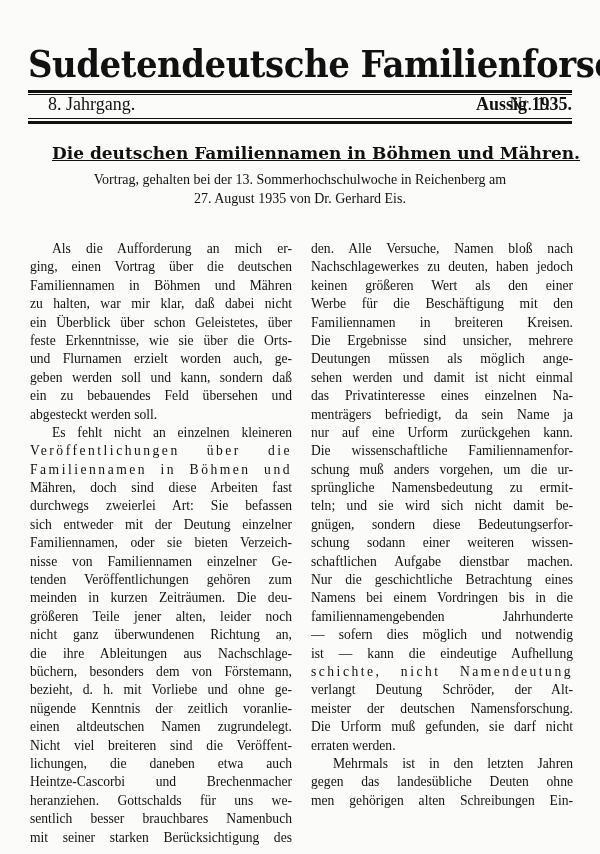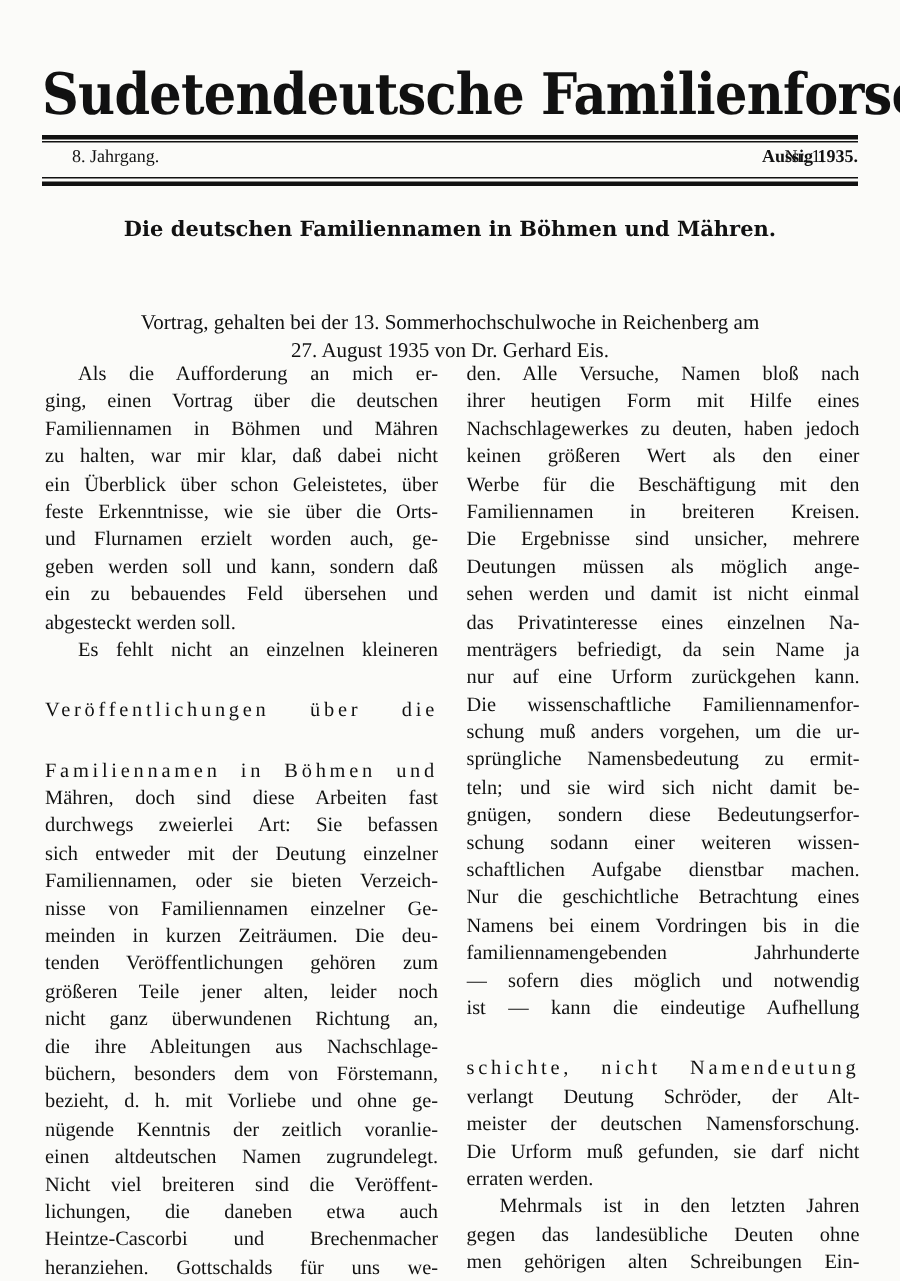--- a/index.html
+++ b/index.html
@@ -44,49 +44,49 @@
     }
     .rule.thick { height: 3px; }
     .rule.thin { height: 1px; }
     .issue-line {
       position: absolute;
       left: 28px;
       top: 93px;
       width: 544px;
       height: 22px;
       font-family: "Liberation Serif", serif;
-      font-size: 12px;
+      font-size: 18px;
       line-height: 22px;
     }
     .issue-line .left { position: absolute; left: 20px; }
     .issue-line .center { position: absolute; left: 0; right: 0; text-align: right; font-weight: bold; }
     .issue-line .right { position: absolute; right: 22px; }
 
     .article-title {
       position: absolute;
       left: 20px;
       top: 142px;
       width: 560px;
-      text-align: center;
+      text-align: right;
       font-family: "DejaVu Serif", serif;
       font-weight: bold;
-      font-size: 14px;
+      font-size: 17px;
       line-height: 22px;
       white-space: nowrap;
+      text-decoration: underline;
     }
     .subtitle {
       position: absolute;
       left: 40px;
       top: 170px;
       width: 520px;
       text-align: center;
       font-family: "Liberation Serif", serif;
       font-size: 14px;
       line-height: 19px;
-      margin-top: 36px;
     }
     .column {
       position: absolute;
       top: 240px;
       font-family: "Liberation Serif", serif;
       font-size: 13.6px;
       line-height: 18.4px;
       color: #111;
     }
     .column.col-left { left: 30px; width: 262px; }
@@ -100,21 +100,20 @@
       overflow: hidden;
     }
     .line.last {
       text-align-last: left;
     }
     .line.indent {
       padding-left: 22px;
     }
     .spaced {
       letter-spacing: 2.5px;
-      margin-top: 22px;
     }
   </style>
 </head>
 <body>
 
 <div class="page">
 
   <div class="masthead">Sudetendeutsche Familienforschung</div>
 
   <div class="rule thick" style="top:90px;"></div>
@@ -148,41 +147,40 @@
     <span class="line">ein zu bebauendes Feld übersehen und</span>
     <span class="line last">abgesteckt werden soll.</span>
     <span class="line indent">Es fehlt nicht an einzelnen kleineren</span>
     <span class="line spaced">Veröffentlichungen über die</span>
     <span class="line spaced">Familiennamen in Böhmen und</span>
     <span class="line">Mähren, doch sind diese Arbeiten fast</span>
     <span class="line">durchwegs zweierlei Art: Sie befassen</span>
     <span class="line">sich entweder mit der Deutung einzelner</span>
     <span class="line">Familiennamen, oder sie bieten Verzeich-</span>
     <span class="line">nisse von Familiennamen einzelner Ge-</span>
+    <span class="line">tenden Veröffentlichungen gehören zum</span>
     <span class="line">meinden in kurzen Zeiträumen. Die deu-</span>
-    <span class="line">tenden Veröffentlichungen gehören zum</span>
     <span class="line">größeren Teile jener alten, leider noch</span>
     <span class="line">nicht ganz überwundenen Richtung an,</span>
     <span class="line">die ihre Ableitungen aus Nachschlage-</span>
     <span class="line">büchern, besonders dem von Förstemann,</span>
     <span class="line">bezieht, d. h. mit Vorliebe und ohne ge-</span>
     <span class="line">nügende Kenntnis der zeitlich voranlie-</span>
     <span class="line">einen altdeutschen Namen zugrundelegt.</span>
     <span class="line">Nicht viel breiteren sind die Veröffent-</span>
     <span class="line">lichungen, die daneben etwa auch</span>
     <span class="line">Heintze-Cascorbi und Brechenmacher</span>
     <span class="line">heranziehen. Gottschalds für uns we-</span>
     <span class="line">sentlich besser brauchbares Namenbuch</span>
     <span class="line">mit seiner starken Berücksichtigung des</span>
 
   </div>
 
   <div class="column col-right">
     <span class="line">den. Alle Versuche, Namen bloß nach</span>
-    <span class="line">ihrer heutigen Form mit Hilfe eines</span>
     <span class="line">Nachschlagewerkes zu deuten, haben jedoch</span>
     <span class="line">keinen größeren Wert als den einer</span>
     <span class="line">Werbe für die Beschäftigung mit den</span>
     <span class="line">Familiennamen in breiteren Kreisen.</span>
     <span class="line">Die Ergebnisse sind unsicher, mehrere</span>
     <span class="line">Deutungen müssen als möglich ange-</span>
     <span class="line">sehen werden und damit ist nicht einmal</span>
     <span class="line">das Privatinteresse eines einzelnen Na-</span>
     <span class="line">menträgers befriedigt, da sein Name ja</span>
     <span class="line">nur auf eine Urform zurückgehen kann.</span>

